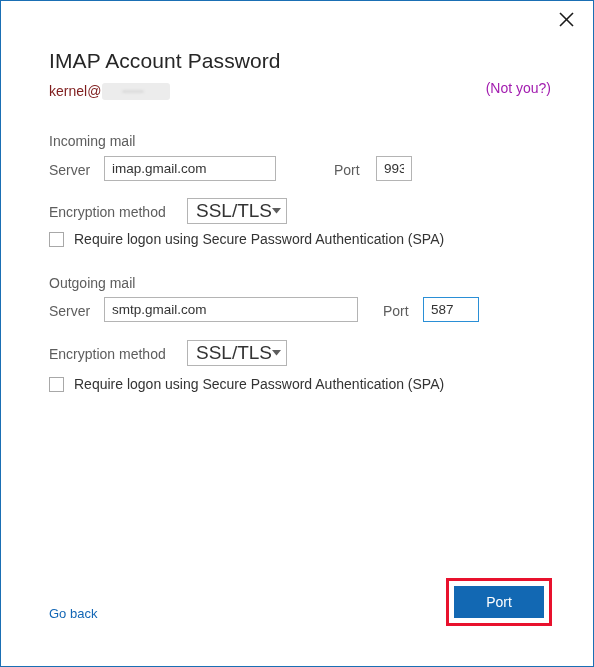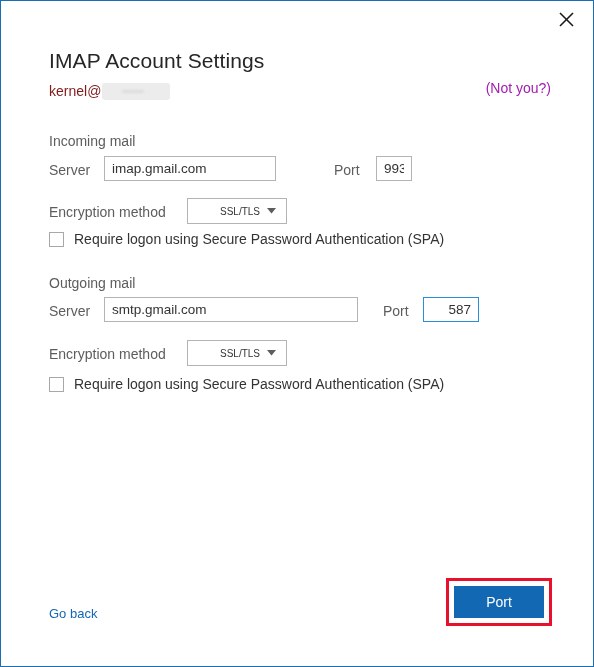--- a/index.html
+++ b/index.html
@@ -149,25 +149,24 @@
     height: 26px;
     width: 100px;
     border: 1px solid #b4b4b4;
     background: #ffffff;
     display: flex;
     align-items: center;
     cursor: pointer;
     padding: 0 6px 0 8px;
   }
   .combo-value {
-    font-size: 10px;
+    font-size: 19px;
     color: #333333;
     flex: 1;
     white-space: nowrap;
-    margin-left: 24px;
   }
   .combo-arrow {
     width: 12px;
     display: flex;
     align-items: center;
     justify-content: center;
     margin-right: 3px;
   }
 
   .check-row {
@@ -239,21 +238,21 @@
         <svg width="15" height="15" viewBox="0 0 15 15">
           <line x1="1" y1="1" x2="14" y2="14" stroke="#1b1b1b" stroke-width="1.6"></line>
           <line x1="14" y1="1" x2="1" y2="14" stroke="#1b1b1b" stroke-width="1.6"></line>
         </svg>
       </span>
     </button>
   </div>
 
   <div class="content">
 
-    <div class="page-title">IMAP Account Settings</div>
+    <div class="page-title">IMAP Account Password</div>
 
     <div class="account-row">
       <span class="account-name">kernel@</span>
       <span class="account-redacted"></span>
     </div>
 
     <a class="not-you" href="#">(Not you?)</a>
 
     <div class="section-label" style="top:94px;">Incoming mail</div>
 
@@ -277,21 +276,21 @@
       <span class="checkbox"></span>
       <span class="check-label">Require logon using Secure Password Authentication (SPA)</span>
     </div>
 
     <div class="section-label" style="top:236px;">Outgoing mail</div>
 
     <div class="field-label" style="left:48px; top:264px;">Server</div>
     <input class="txt" style="left: 103px; top: 258px; width: 254px;" type="text" value="smtp.gmail.com">
 
     <div class="field-label" style="left:382px; top:264px;">Port</div>
-    <input class="txt focused" style="left: 422px; top: 258px; width: 56px; text-align: right;" type="text" value="587">
+    <input class="txt focused" style="left: 422px; top: 258px; width: 56px;" type="text" value="587">
 
     <div class="field-label" style="left:48px; top:307px;">Encryption method</div>
     <div class="combo" style="left:186px; top:301px;">
       <span class="combo-value">SSL/TLS</span>
       <span class="combo-arrow">
         <svg width="9" height="6" viewBox="0 0 9 6">
             <polygon points="0,0 9,0 4.5,5.5" fill="#5d5d5d"></polygon>
           </svg>
       </span>
     </div>

